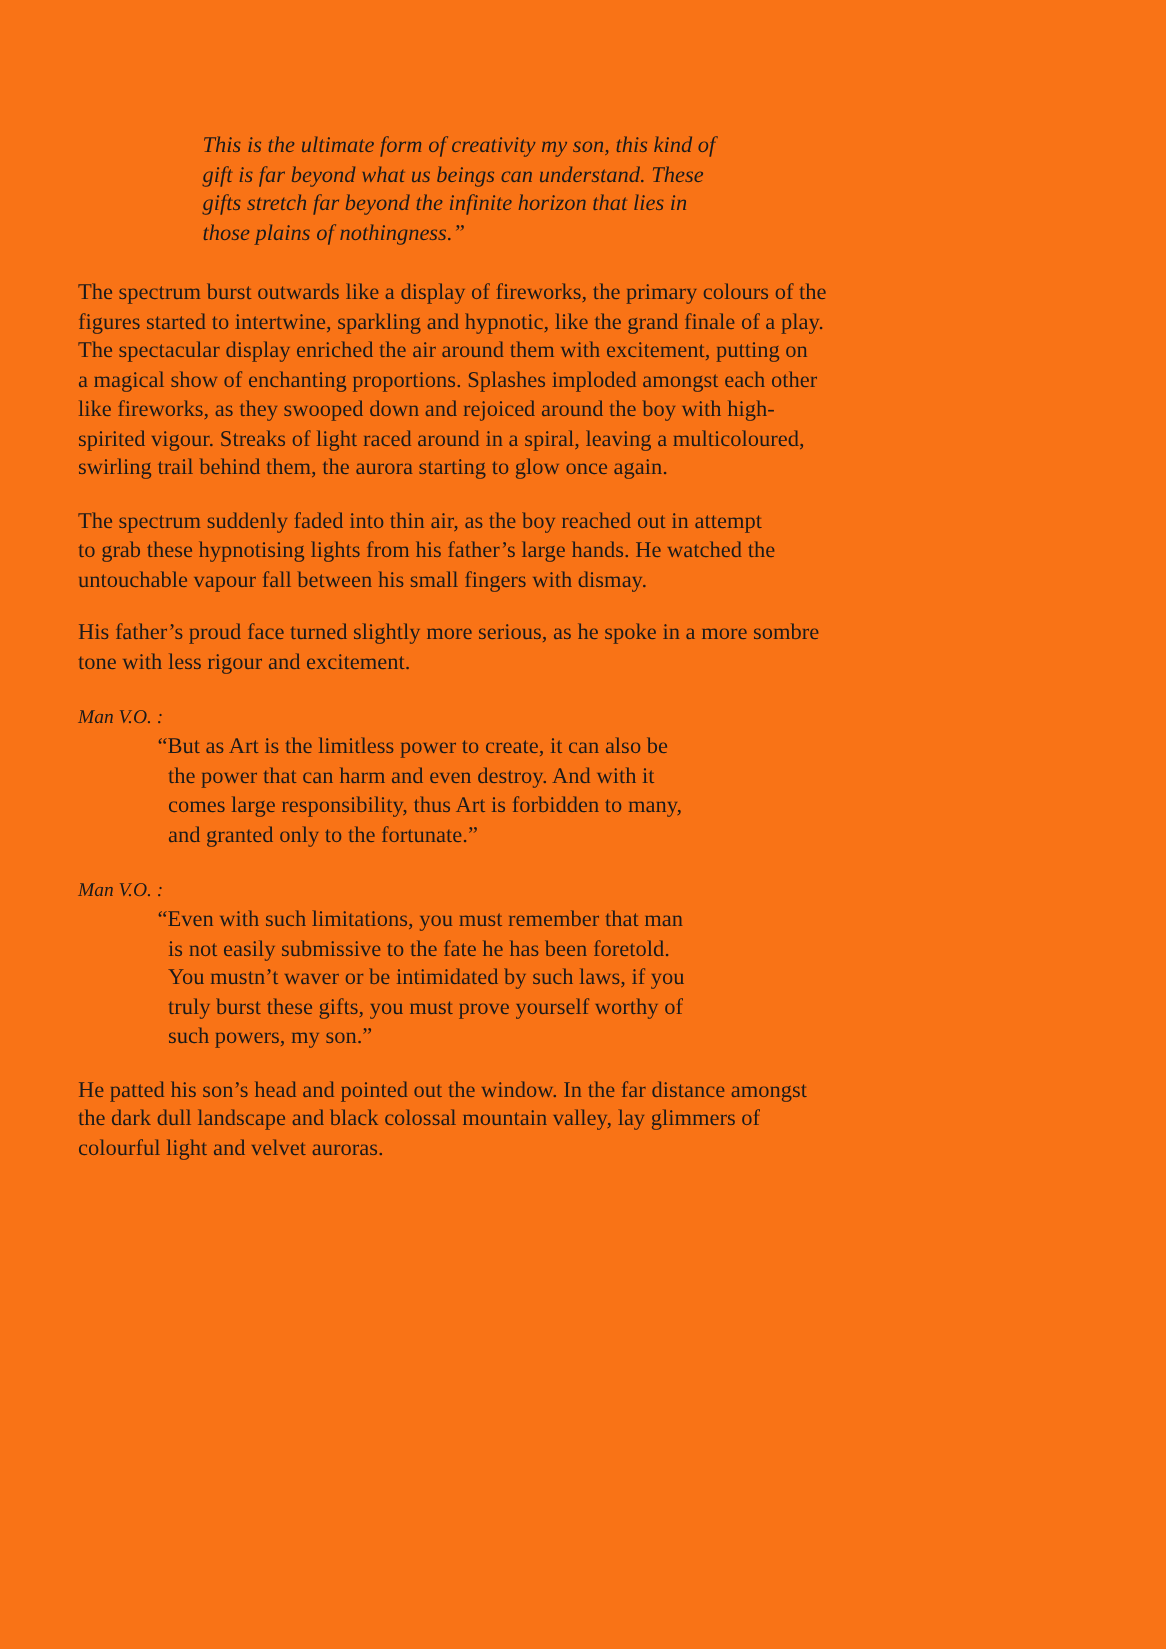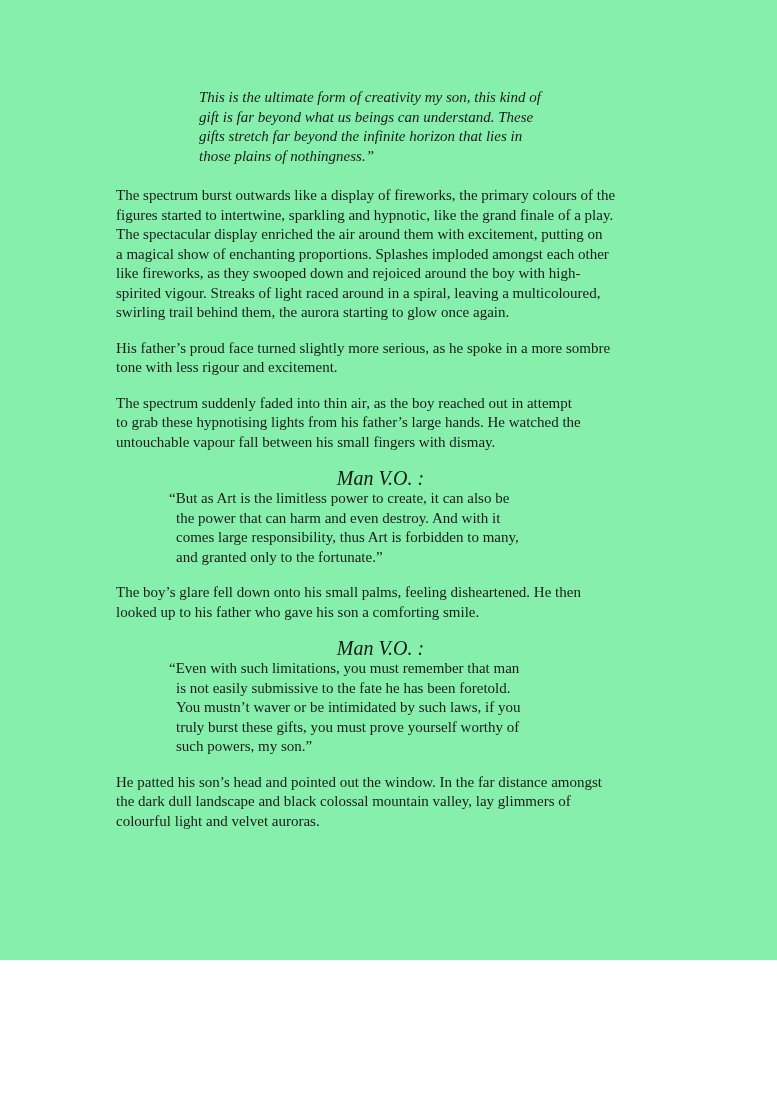--- a/index.html
+++ b/index.html
@@ -3,47 +3,47 @@
 <meta charset="utf-8">
 <style>
   html, body {
     margin: 0;
     padding: 0;
     background: #ffffff;
   }
   .page {
     position: relative;
     width: 777px;
-    height: 960px;
-    background: #86efac;
+    height: 1099px;
+    background: #f97316;
     overflow: hidden;
     box-sizing: border-box;
-    padding: 88px 30px 0 116px;
+    padding: 88px 30px 0 52px;
     font-family: "Liberation Serif", "DejaVu Serif", serif;
     color: #1a1a1a;
     font-size: 15px;
     line-height: 19.5px;
   }
   .opening-monologue {
     font-style: italic;
     margin: 0 0 20px 83px;
     white-space: pre-line;
   }
   .para {
     margin: 0 0 16px 0;
     white-space: pre-line;
   }
   .dialogue {
     margin: 0 0 16px 0;
   }
   .speaker {
     width: 529px;
-    text-align: center;
+    text-align: left;
     font-style: italic;
-    font-size: 20px;
+    font-size: 13px;
     line-height: 20px;
     margin: 0 0 1px 0;
   }
   .speech {
     margin-left: 60px;
     text-indent: -7px;
     white-space: pre-line;
   }
 </style>
 </head>
@@ -58,37 +58,35 @@
 
 
   <p class="para">The spectrum burst outwards like a display of fireworks, the primary colours of the
 figures started to intertwine, sparkling and hypnotic, like the grand finale of a play.
 The spectacular display enriched the air around them with excitement, putting on
 a magical show of enchanting proportions. Splashes imploded amongst each other
 like fireworks, as they swooped down and rejoiced around the boy with high-
 spirited vigour. Streaks of light raced around in a spiral, leaving a multicoloured,
 swirling trail behind them, the aurora starting to glow once again.</p>
 
-  <p class="para">His father’s proud face turned slightly more serious, as he spoke in a more sombre
-tone with less rigour and excitement.</p>
-
   <p class="para">The spectrum suddenly faded into thin air, as the boy reached out in attempt
 to grab these hypnotising lights from his father’s large hands. He watched the
 untouchable vapour fall between his small fingers with dismay.</p>
+
+  <p class="para">His father’s proud face turned slightly more serious, as he spoke in a more sombre
+tone with less rigour and excitement.</p>
 
   <div class="dialogue">
     <div class="speaker">Man V.O. :</div>
     <div class="speech">“But as Art is the limitless power to create, it can also be
 the power that can harm and even destroy. And with it
 comes large responsibility, thus Art is forbidden to many,
 and granted only to the fortunate.”</div>
   </div>
 
-  <p class="para">The boy’s glare fell down onto his small palms, feeling disheartened. He then
-looked up to his father who gave his son a comforting smile.</p>
 
   <div class="dialogue">
     <div class="speaker">Man V.O. :</div>
     <div class="speech">“Even with such limitations, you must remember that man
 is not easily submissive to the fate he has been foretold.
 You mustn’t waver or be intimidated by such laws, if you
 truly burst these gifts, you must prove yourself worthy of
 such powers, my son.”</div>
   </div>
 

